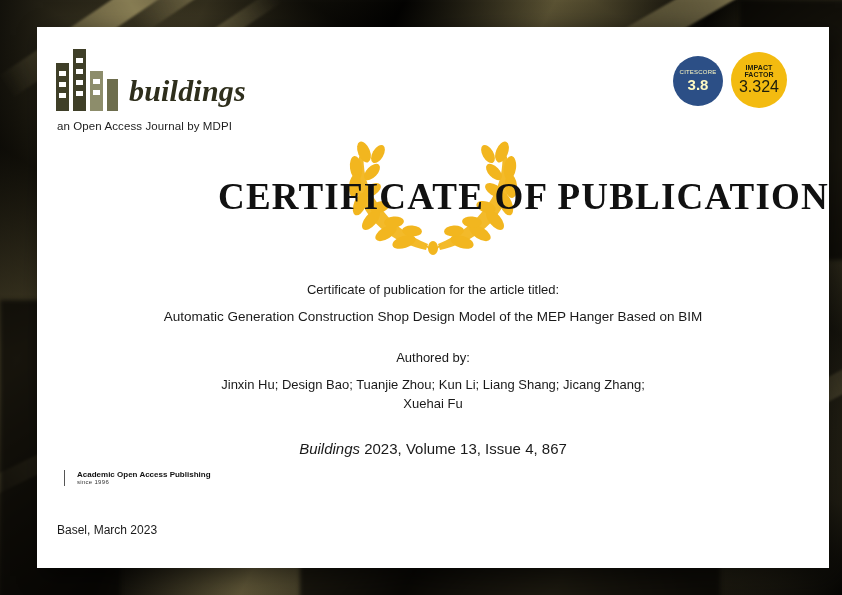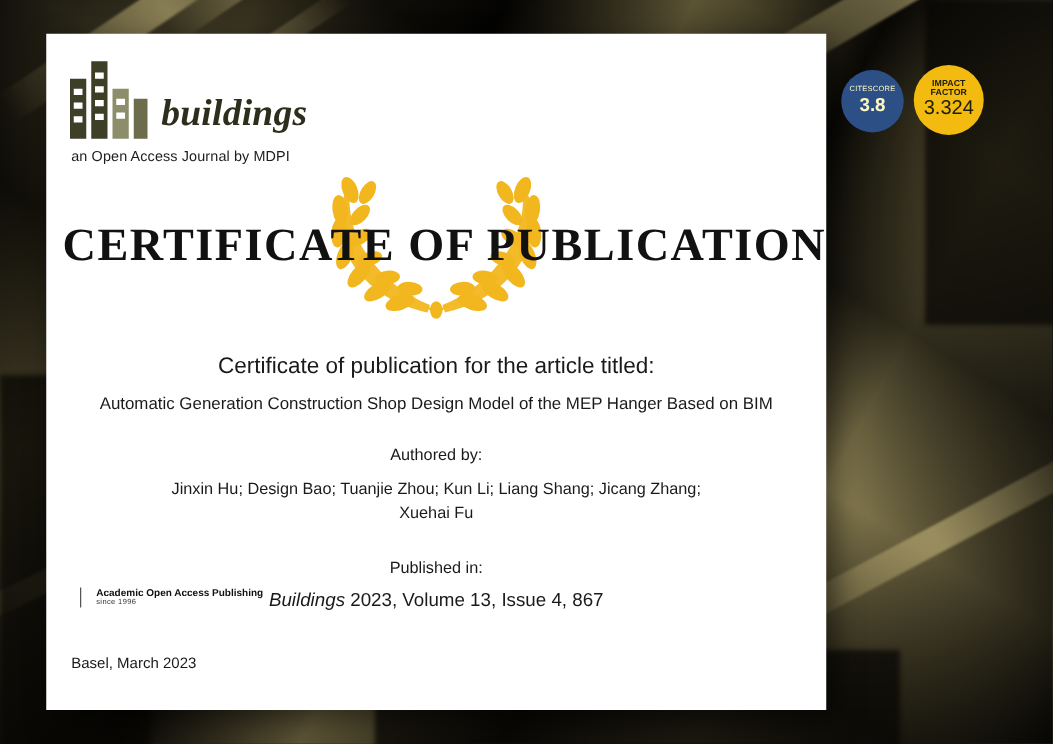--- a/index.html
+++ b/index.html
@@ -33,21 +33,21 @@
     position: absolute;
     background: rgba(8,7,4,0.75);
     filter: blur(2px);
   }
 
   
   .sheet {
     position: absolute;
     left: 37px;
     top: 27px;
-    width: 624px;
+    width: 792px;
     height: 541px;
     background: #ffffff;
     box-shadow: 6px 8px 22px rgba(0,0,0,0.55);
   }
 
   
   .logo-wrap {
     position: absolute;
     left: 19px;
     top: 22px;
@@ -147,21 +147,21 @@
   
   .body-block {
     position: absolute;
     left: 0;
     right: 0;
     top: 255px;
     text-align: center;
     color: #1a1a1a;
   }
   .line-lead {
-    font-size: 18px;
+    font-size: 13px;
     margin-bottom: 12px;
   }
   .line-article {
     font-size: 13.5px;
     margin-bottom: 26px;
   }
   .line-label {
     font-size: 13px;
     margin-bottom: 11px;
   }
@@ -324,21 +324,20 @@
   <div class="cert-title">CERTIFICATE OF PUBLICATION</div>
 
   <div class="body-block">
     <div class="line-lead">Certificate of publication for the article titled:</div>
     <div class="line-article">Automatic Generation Construction Shop Design Model of the MEP Hanger Based on BIM</div>
     <div class="line-label">Authored by:</div>
     <div class="line-authors">
       <div>Jinxin Hu; Design Bao; Tuanjie Zhou; Kun Li; Liang Shang; Jicang Zhang;</div>
       <div>Xuehai Fu</div>
     </div>
-    <div class="line-pub-label">Published in:</div>
     <div class="line-pub"><span class="jrnl">Buildings</span><span> 2023, Volume 13, Issue 4, 867</span></div>
   </div>
 
   <div class="mdpi">
     <div class="mdpi-txt">
       <div class="t1">Academic Open Access Publishing</div>
       <div class="t2">since 1996</div>
     </div>
   </div>
   <div class="place">Basel, March 2023</div>

